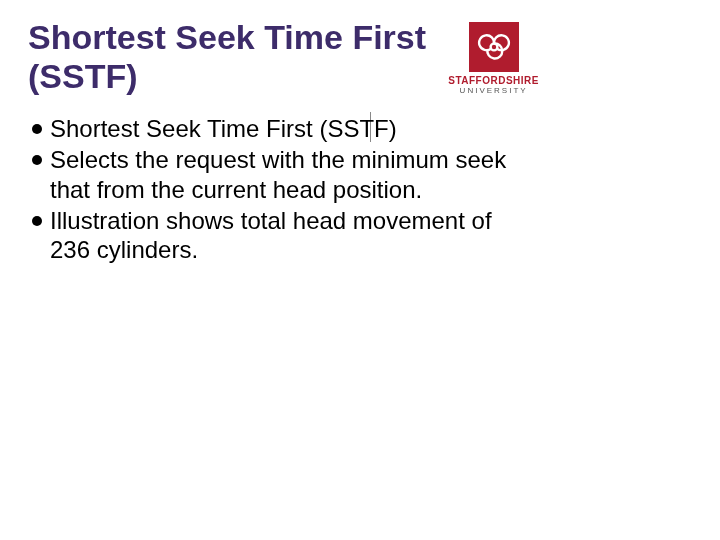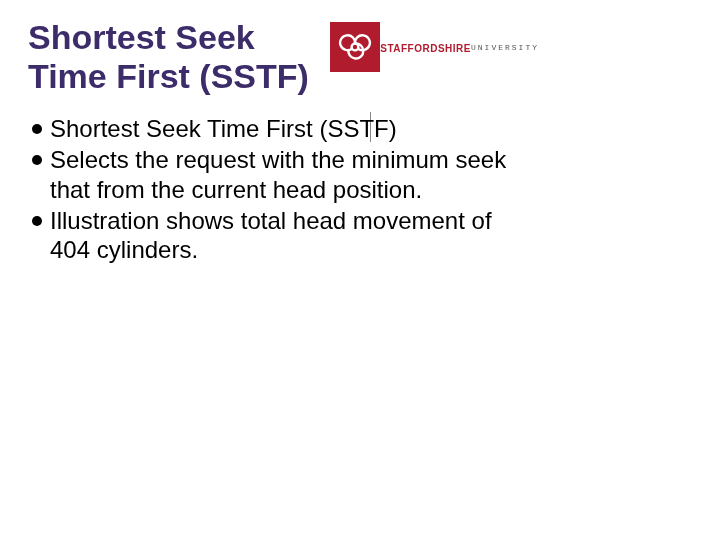--- a/index.html
+++ b/index.html
@@ -18,21 +18,21 @@
   }
   .title {
     color: #3d2c6a;
     font-size: 34px;
     font-weight: bold;
     line-height: 1.15;
     max-width: 540px;
   }
   .logo-wrap {
     display: flex;
-    flex-direction: row;
+    flex-direction: column;
     align-items: center;
     margin-top: 4px;
     margin-right: 8px;
   }
   .logo-box {
     width: 50px;
     height: 50px;
     background: #b01c2e;
     display: flex;
     align-items: center;
@@ -48,21 +48,20 @@
     font-weight: bold;
     letter-spacing: 0.5px;
     margin-top: 3px;
     text-align: center;
   }
   .logo-text-2 {
     color: #555;
     font-size: 8px;
     letter-spacing: 2px;
     text-align: center;
-    font-family: Liberation Mono, monospace;
   }
   .divider {
     position: absolute;
     top: 112px;
     left: 370px;
     width: 1px;
     height: 30px;
     background: #888;
   }
   .content {
@@ -112,16 +111,16 @@
       <div class="logo-text-2">UNIVERSITY</div>
     </div>
   </div>
 
   <div class="divider"></div>
 
   <div class="content">
     <ul class="bullets">
       <li>Shortest Seek Time First (SSTF)</li>
       <li>Selects the request with the minimum seek that from the current head position.</li>
-      <li>Illustration shows total head movement of 404 cylinders.</li>
+      <li>Illustration shows total head movement of 236 cylinders.</li>
     </ul>
   </div>
 </div>
 
 </body></html>

